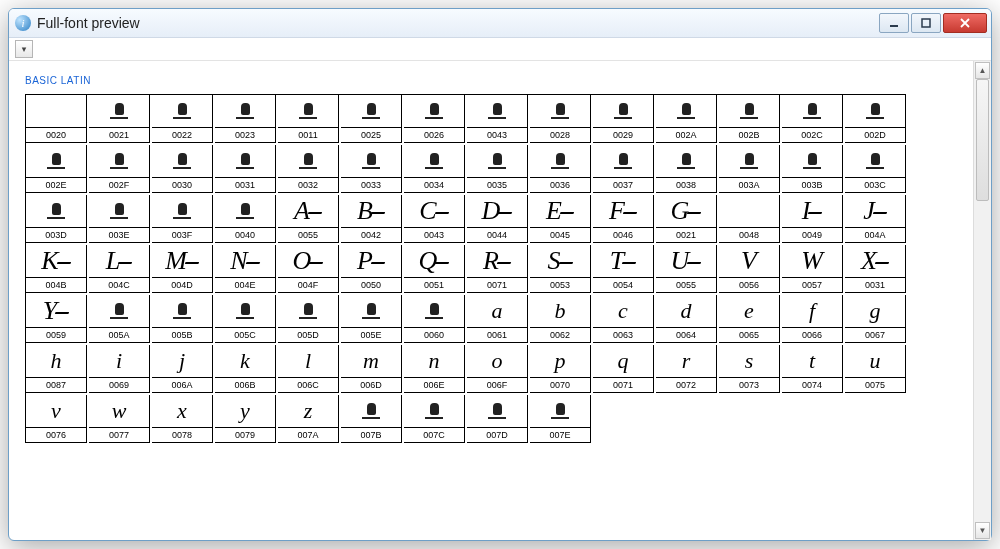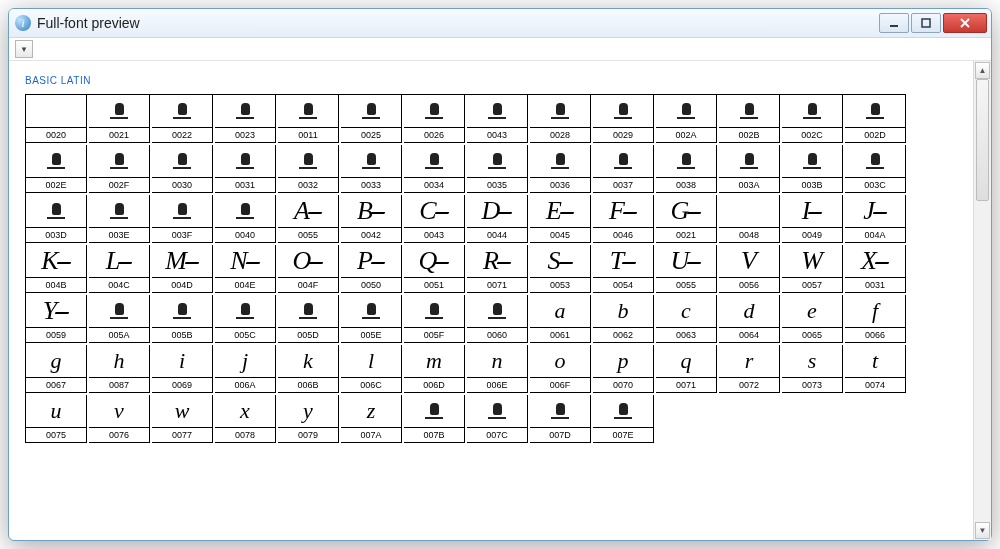--- a/index.html
+++ b/index.html
@@ -553,29 +553,20 @@
               </div>
               <div class="codebox">005E</div>
             </div>
             <div class="cell">
               <div class="glyphbox">
                 <span class="notdef">
                   <span class="nd-top"></span>
                   <span class="nd-bar"></span>
                 </span>
               </div>
-              <div class="codebox">005F</div>
-            </div>
-            <div class="cell">
-              <div class="glyphbox">
-                <span class="notdef">
-                  <span class="nd-top"></span>
-                  <span class="nd-bar"></span>
-                </span>
-              </div>
               <div class="codebox">0060</div>
             </div>
             <div class="cell">
               <div class="glyphbox">
                 <span class="glyph lower">a</span>
               </div>
               <div class="codebox">0061</div>
             </div>
             <div class="cell">
               <div class="glyphbox">

